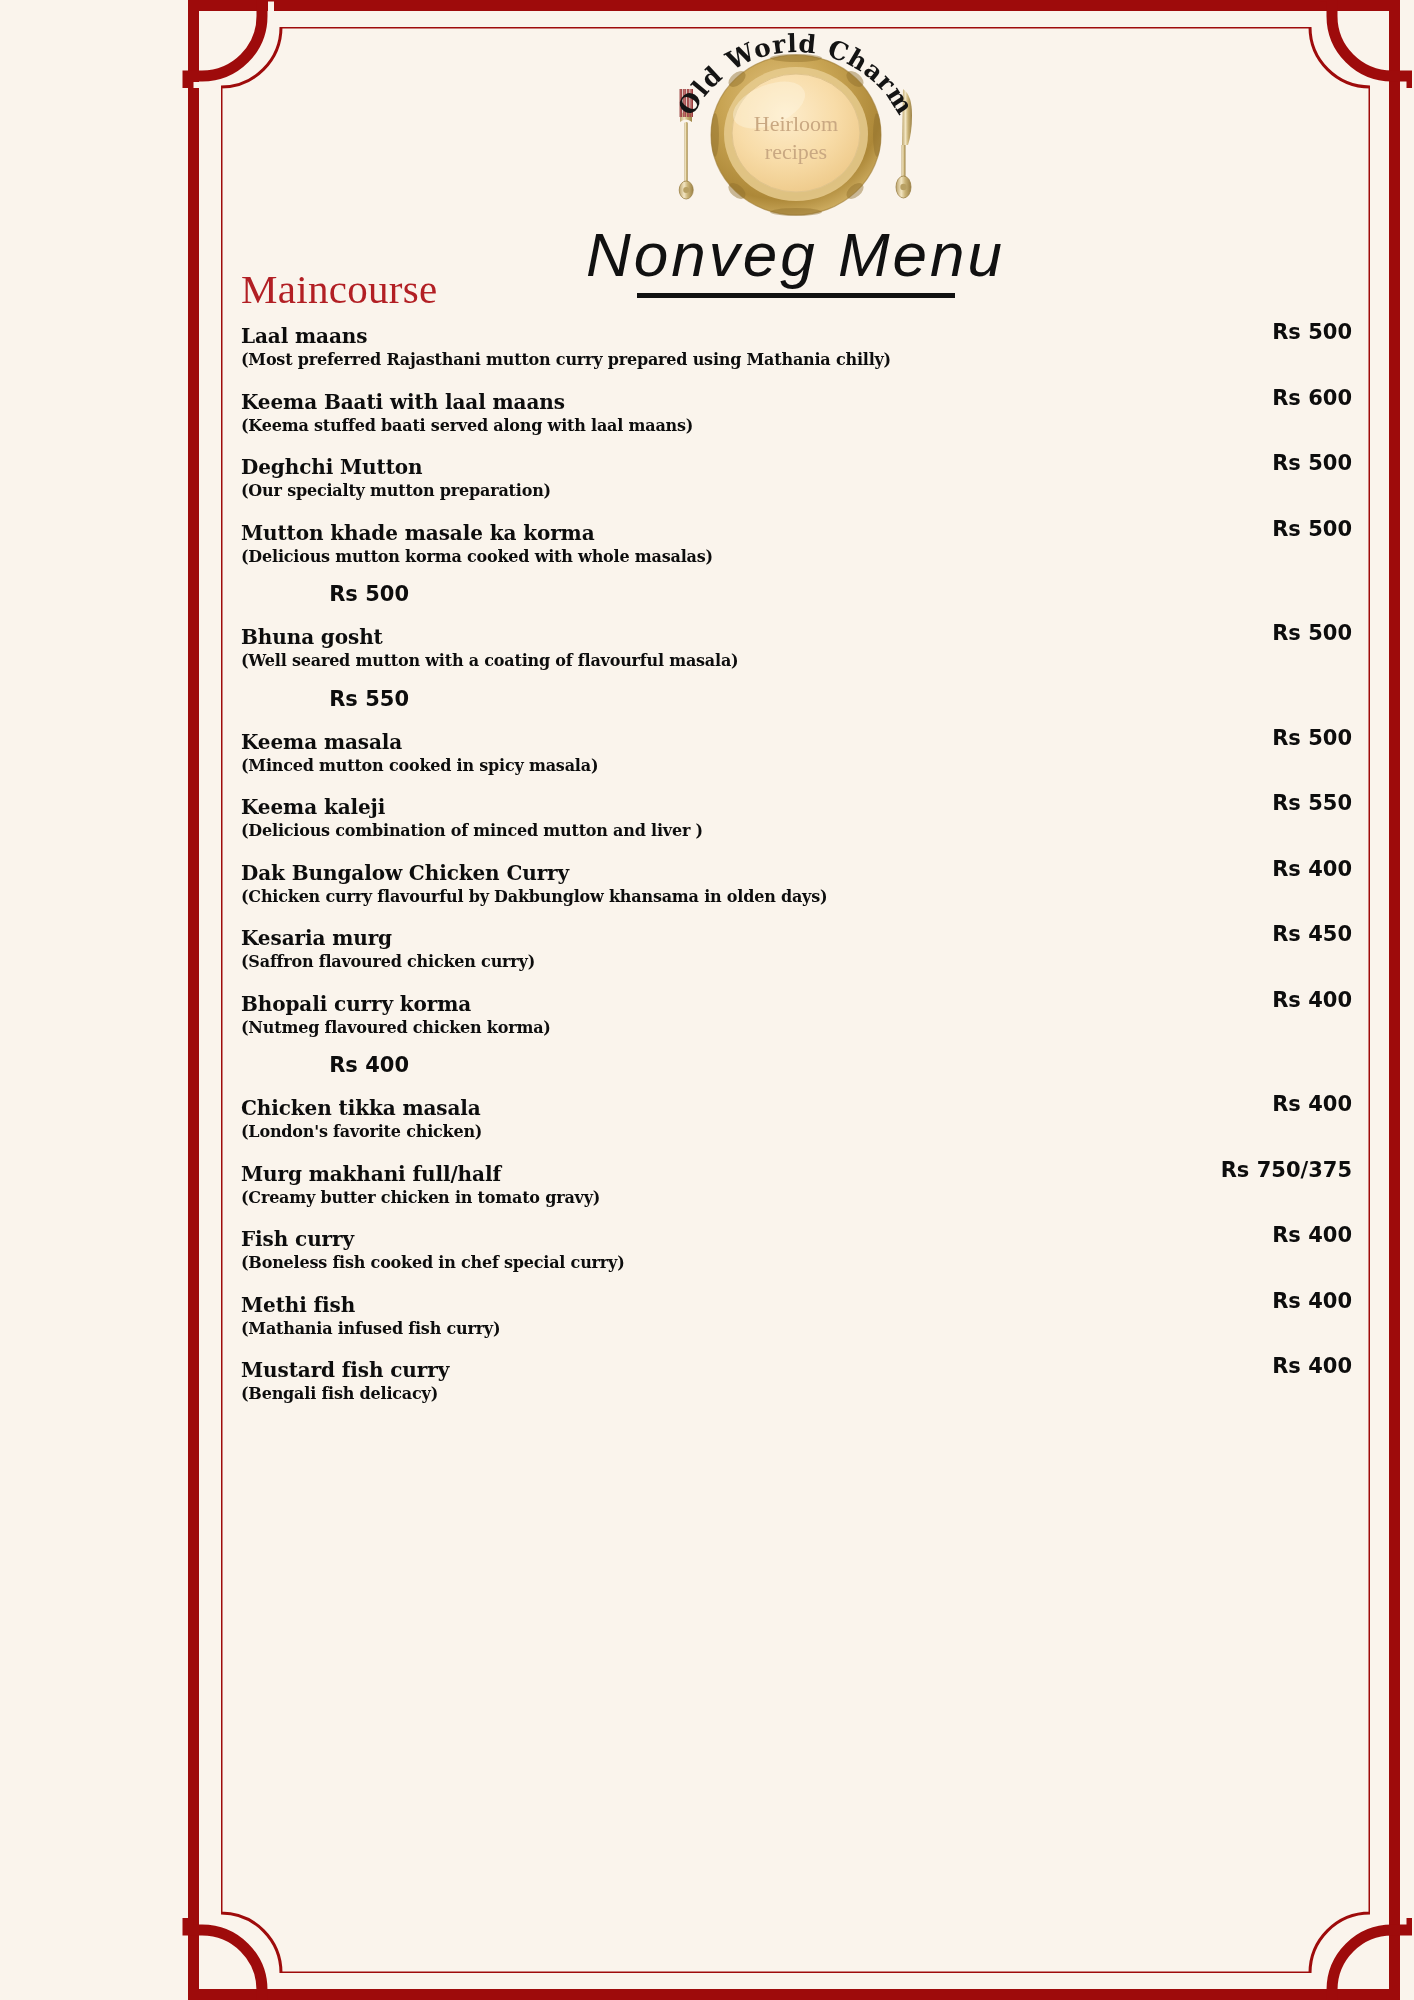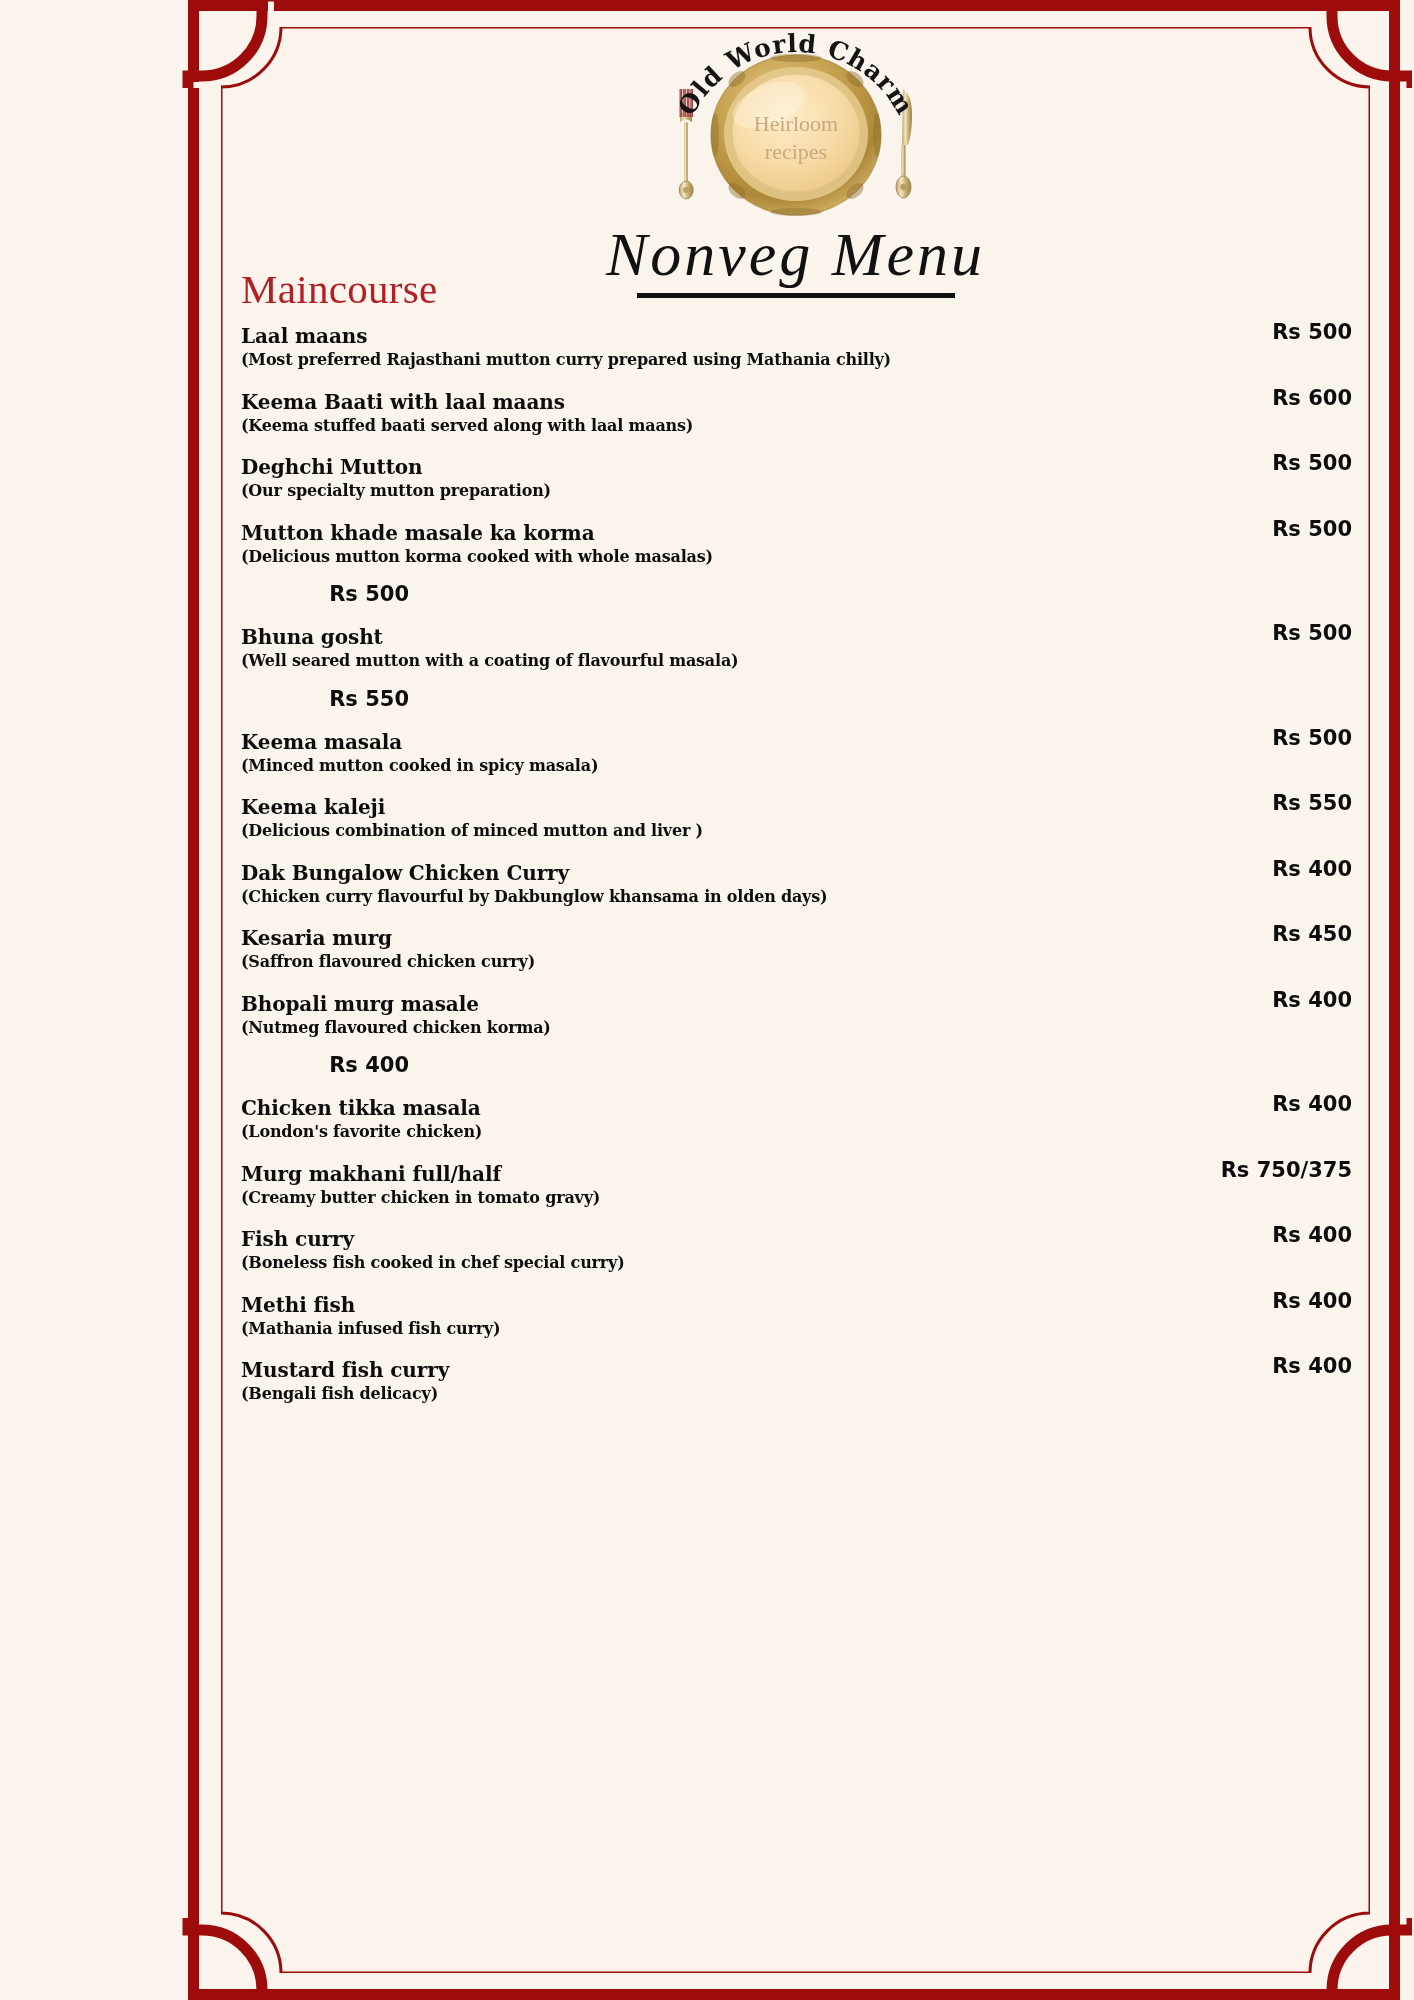--- a/index.html
+++ b/index.html
@@ -90,21 +90,21 @@
   
   .title-block {
     position: absolute;
     left: 0; right: 0;
     top: 196px;
     text-align: center;
   }
   .menu-title {
     display: inline-block;
     position: relative;
-    font-family: Liberation Serif, serif;
+    font-family: Liberation Sans, sans-serif;
     font-style: italic;
     font-weight: 400;
     font-size: 62px;
     letter-spacing: 3px;
     color: #111111;
     line-height: 1.02;
     padding: 0 10px 6px 10px;
   }
   .title-rule {
     position: absolute;
@@ -361,21 +361,21 @@
         </div>
         <div class="menu-item">
           <div class="item-left">
             <div class="item-name">Kesaria murg</div>
             <div class="item-desc">(Saffron flavoured chicken curry)</div>
           </div>
           <div class="item-price">Rs  450</div>
         </div>
         <div class="menu-item">
           <div class="item-left">
-            <div class="item-name">Bhopali murg masale</div>
+            <div class="item-name">Bhopali curry korma</div>
             <div class="item-desc">(Nutmeg flavoured chicken korma)</div>
           </div>
           <div class="item-price">Rs  400</div>
         </div>
         <div class="menu-item">
           <div class="item-price">Rs  400</div>
         </div>
         <div class="menu-item">
           <div class="item-left">
             <div class="item-name">Chicken tikka masala</div>

